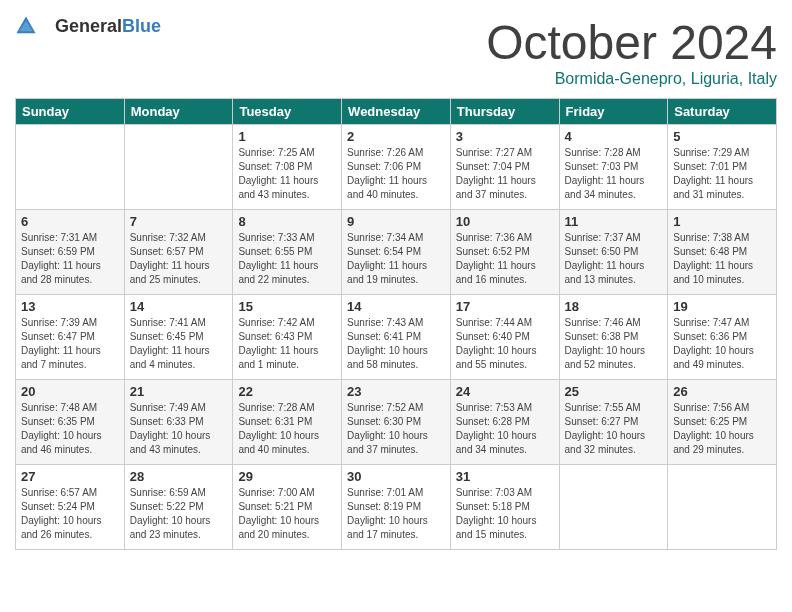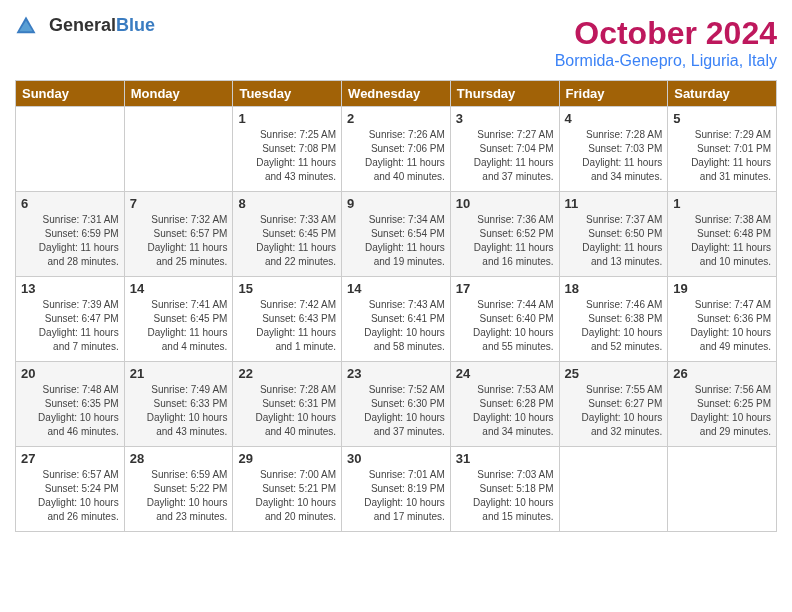--- a/index.html
+++ b/index.html
@@ -11,45 +11,46 @@
       padding: 15px;
     }
     .header {
       display: flex;
       justify-content: space-between;
       align-items: flex-start;
       margin-bottom: 10px;
     }
     .logo {
       display: flex;
-      gap: 12px;
+      align-items: center;
+      gap: 18px;
     }
     .logo-icon {
       width: 22px;
       height: 22px;
     }
     .title-block {
       text-align: right;
     }
     .month-title {
-      font-size: 32px;
-      font-weight: bold;
-      color: #be185d;
+      font-size: 48px;
+      font-weight: normal;
+      color: #404040;
     }
     .location-title {
       font-size: 16px;
-      color: #3b82f6;
+      color: #0f766e;
     }
     table {
       width: 100%;
       border-collapse: collapse;
       table-layout: fixed;
     }
     th {
-      background-color: #a16207;
+      background-color: #0f766e;
       color: white;
       text-align: left;
       padding: 5px 6px;
       font-size: 13px;
       font-weight: bold;
       border: 1px solid #ccc;
     }
     td {
       border: 1px solid #ccc;
       vertical-align: top;
@@ -61,21 +62,20 @@
     .day-number {
       font-size: 13px;
       font-weight: bold;
       display: block;
       margin-bottom: 2px;
     }
     .cell-info {
       font-size: 10px;
       line-height: 1.4;
       color: #444;
-      text-align: right;
     }
     tr:nth-child(even) td {
       background-color: #f5f5f5;
     }
     tr:nth-child(odd) td {
       background-color: #ffffff;
     }
     
     .row-odd td { background-color: #ffffff; }
     .row-even td { background-color: #f0f4f8; }
@@ -155,21 +155,21 @@
         </td>
         <td>
           <span class="day-number">7</span>
           <div class="cell-info">Sunrise: 7:32 AM
 Sunset: 6:57 PM
 Daylight: 11 hours and 25 minutes.</div>
         </td>
         <td>
           <span class="day-number">8</span>
           <div class="cell-info">Sunrise: 7:33 AM
-Sunset: 6:45 PM
+Sunset: 6:55 PM
 Daylight: 11 hours and 22 minutes.</div>
         </td>
         <td>
           <span class="day-number">9</span>
           <div class="cell-info">Sunrise: 7:34 AM
 Sunset: 6:54 PM
 Daylight: 11 hours and 19 minutes.</div>
         </td>
         <td>
           <span class="day-number">10</span>

